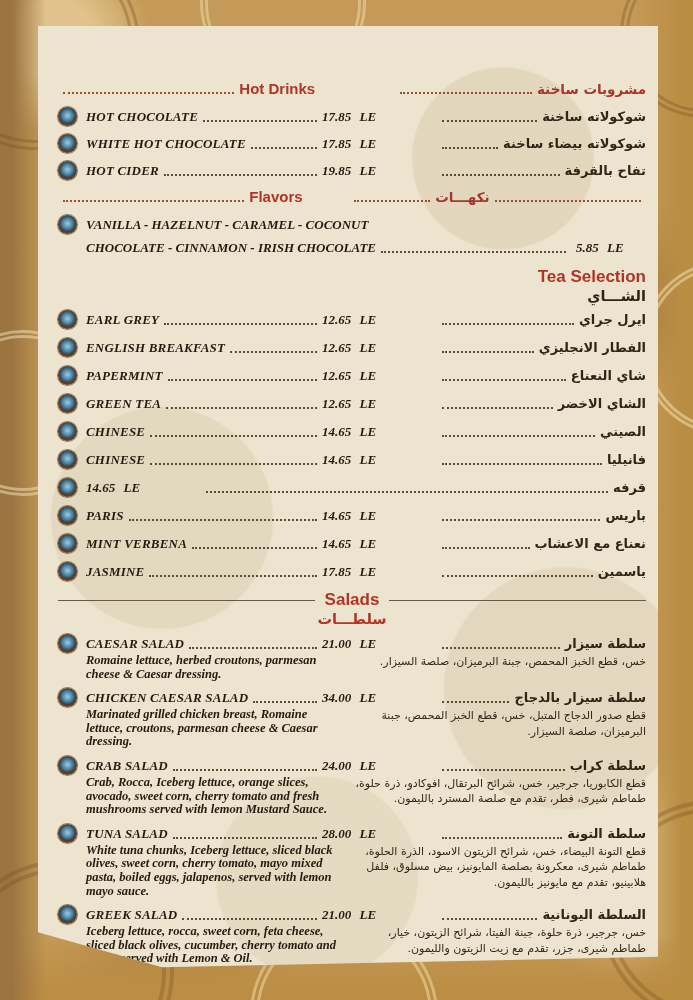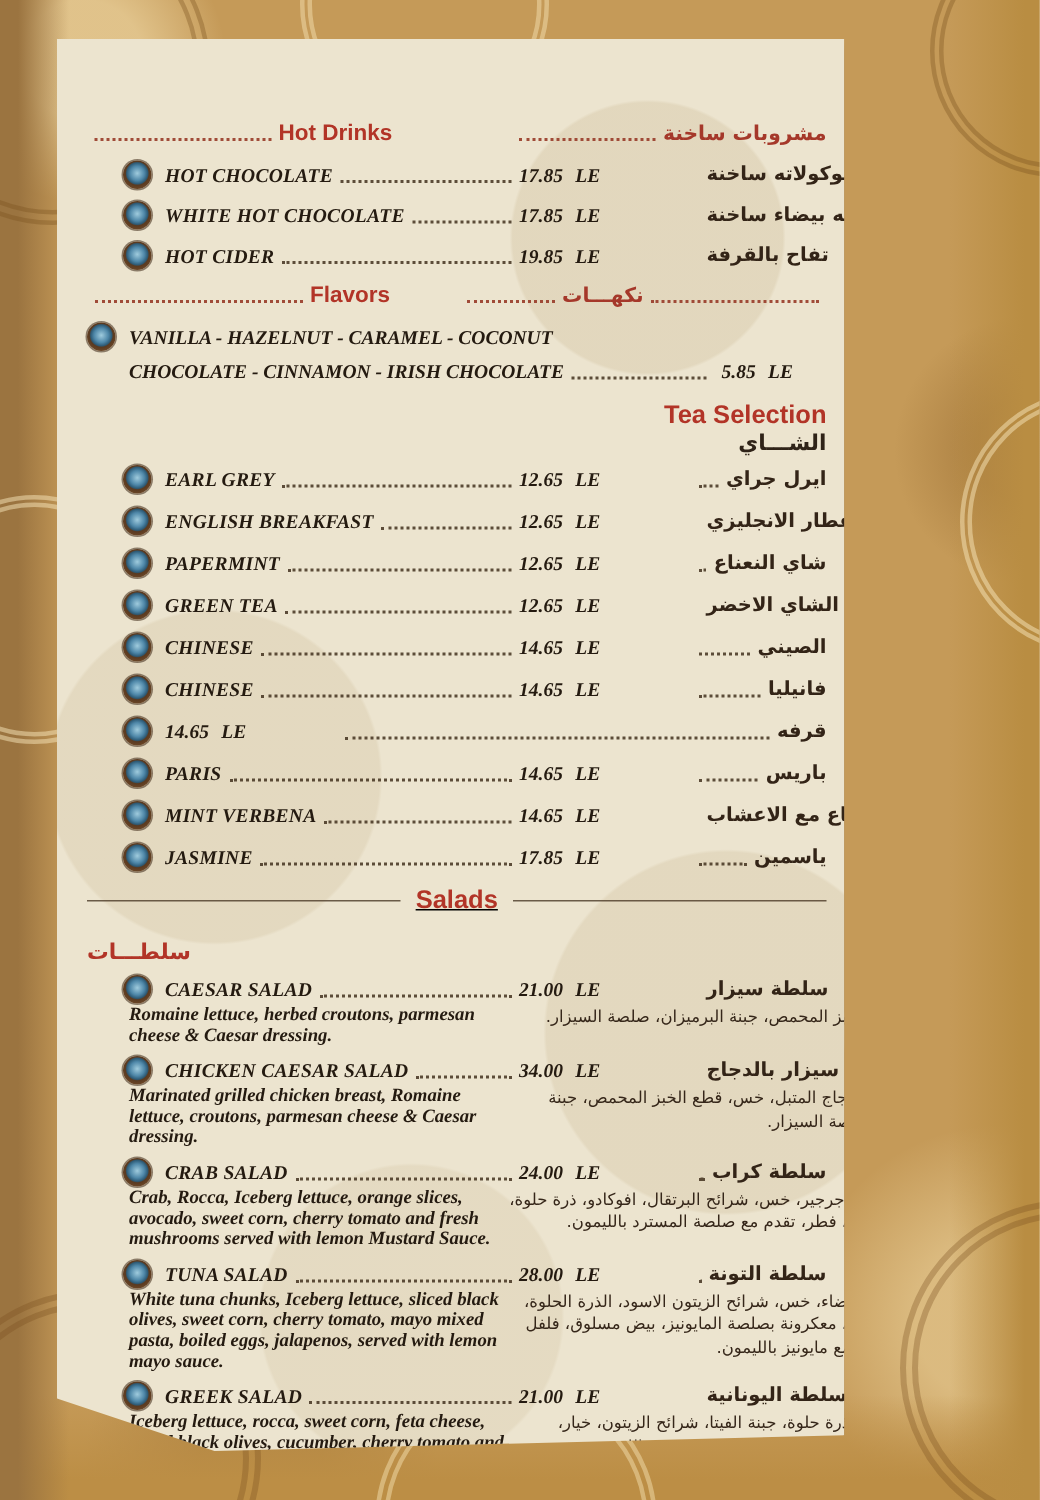--- a/index.html
+++ b/index.html
@@ -21,21 +21,21 @@
   .orn.o1{left:-70px;top:-60px;width:190px;height:190px;border:10px double rgba(120,80,30,.35);}
   .orn.o2{left:-60px;top:330px;width:150px;height:150px;border:8px double rgba(248,230,185,.5);}
   .orn.o3{left:-50px;top:860px;width:200px;height:200px;border:12px double rgba(120,80,30,.33);}
   .orn.o4{left:250px;top:920px;width:170px;height:170px;border:9px double rgba(248,230,185,.45);}
   .orn.o5{left:620px;top:-50px;width:150px;height:150px;border:9px double rgba(120,80,30,.35);}
   .orn.o6{left:640px;top:260px;width:160px;height:160px;border:8px double rgba(248,230,185,.5);}
   .orn.o7{left:600px;top:800px;width:200px;height:200px;border:12px double rgba(120,80,30,.33);}
   .orn.o8{left:200px;top:-80px;width:150px;height:150px;border:8px double rgba(248,230,185,.45);}
 
   .card{
-    position:absolute;left:38px;top:26px;width:525px;height:946px;
+    position:absolute;left:38px;top:26px;width:620px;height:946px;
     background-color:#ece4cf;
     background-image:
       radial-gradient(circle at 75% 14%, rgba(176,150,100,.16) 0 90px, rgba(176,150,100,0) 92px),
       radial-gradient(circle at 70% 16%, rgba(236,228,207,1) 0 55px, rgba(236,228,207,0) 57px),
       radial-gradient(circle at 20% 52%, rgba(176,150,100,.14) 0 110px, rgba(176,150,100,0) 112px),
       radial-gradient(circle at 24% 52%, rgba(236,228,207,1) 0 70px, rgba(236,228,207,0) 72px),
       radial-gradient(circle at 85% 70%, rgba(176,150,100,.15) 0 120px, rgba(176,150,100,0) 122px),
       radial-gradient(circle at 85% 70%, rgba(236,228,207,1) 0 78px, rgba(236,228,207,0) 80px),
       radial-gradient(circle at 45% 90%, rgba(176,150,100,.12) 0 100px, rgba(176,150,100,0) 102px);
     box-shadow:2px 3px 9px rgba(60,38,15,.45);
@@ -44,40 +44,40 @@
   }
 
   .lead{flex:1 1 auto;height:0;border-bottom:2px dotted #43321f;align-self:flex-end;margin:0 5px 4px 5px;opacity:.85;}
   .lead.red{border-bottom:2px dotted #9c4330;opacity:.95;}
 
   .sec-row{display:flex;align-items:baseline;margin-bottom:9px;}
   .sec-en{flex:0 0 auto;font:700 15px/18px "Liberation Sans", sans-serif;color:#b23427;}
   .sec-gap{flex:0 0 80px;}
   .sec-ar{flex:0 0 auto;font:700 13.5px/18px "DejaVu Sans", sans-serif;color:#a5382a;direction:rtl;}
 
-  .row{display:flex;align-items:flex-end;margin-bottom:8px;margin-left:24px;}
+  .row{display:flex;align-items:flex-end;margin-bottom:8px;}
   .badge{flex:0 0 auto;width:19px;height:19px;margin-right:9px;border-radius:50%;align-self:center;
     background:radial-gradient(circle at 50% 45%, #9fcbdd 0%, #4e87a8 34%, #2d5a75 50%, #5a3a20 56%, #6f4928 80%, #3a2412 100%);
     box-shadow:0 0 0 1px rgba(58,36,18,.55);}
   .lblock{flex:0 0 236px;display:flex;align-items:baseline;}
   .en{flex:0 0 auto;font:italic 700 13px/19px "Liberation Serif", serif;color:#241a10;letter-spacing:.2px;}
   .price{flex:0 0 78px;font:italic 700 13px/19px "Liberation Serif", serif;color:#241a10;word-spacing:5px;}
   .lead.mid{margin-left:42px;}
   .ar{flex:0 0 auto;font:700 13px/19px "DejaVu Sans", sans-serif;color:#332417;direction:rtl;}
 
   .center-head{text-align:right;margin:10px 0 4px 0;}
   .big-en{font:700 17px/20px "Liberation Sans", sans-serif;color:#b23427;}
   .big-ar{font:700 14.5px/19px "DejaVu Sans", sans-serif;color:#2f2318;direction:rtl;}
 
   .tea .row{margin-bottom:9px;}
 
-  .salads-head{display:flex;align-items:center;margin:4px 0 0 0;text-decoration:underline;}
+  .salads-head{display:flex;align-items:center;margin:4px 0 0 0;}
   .hline{flex:1 1 auto;height:0;border-top:1.5px solid #4a3826;opacity:.8;}
   .salads-head .big-en{margin:0 10px;}
-  .salads-ar{text-align:left;font:700 14.5px/18px "DejaVu Sans", sans-serif;color:#b23427;direction:rtl;margin-bottom:6px;margin-top:16px;}
+  .salads-ar{text-align:center;font:700 14.5px/18px "DejaVu Sans", sans-serif;color:#b23427;direction:rtl;margin-bottom:6px;}
 
   .salad .row{margin-bottom:1px;}
   .descs{display:flex;justify-content:space-between;padding-left:28px;margin-bottom:7px;}
   .den{flex:0 0 252px;font:italic 700 12.5px/13.6px "Liberation Serif", serif;color:#241a10;}
   .dar{flex:0 0 292px;font:400 11px/15.5px "DejaVu Sans", sans-serif;color:#352619;text-align:right;direction:rtl;}
 
   .flavors-line{display:flex;align-items:baseline;margin-bottom:4px;}
   .flav-en{flex:0 0 auto;font:italic 700 13px/19px "Liberation Serif", serif;color:#241a10;}
   .flavors-line .lead.short{flex:1 1 auto;margin-right:10px;}
 </style>

